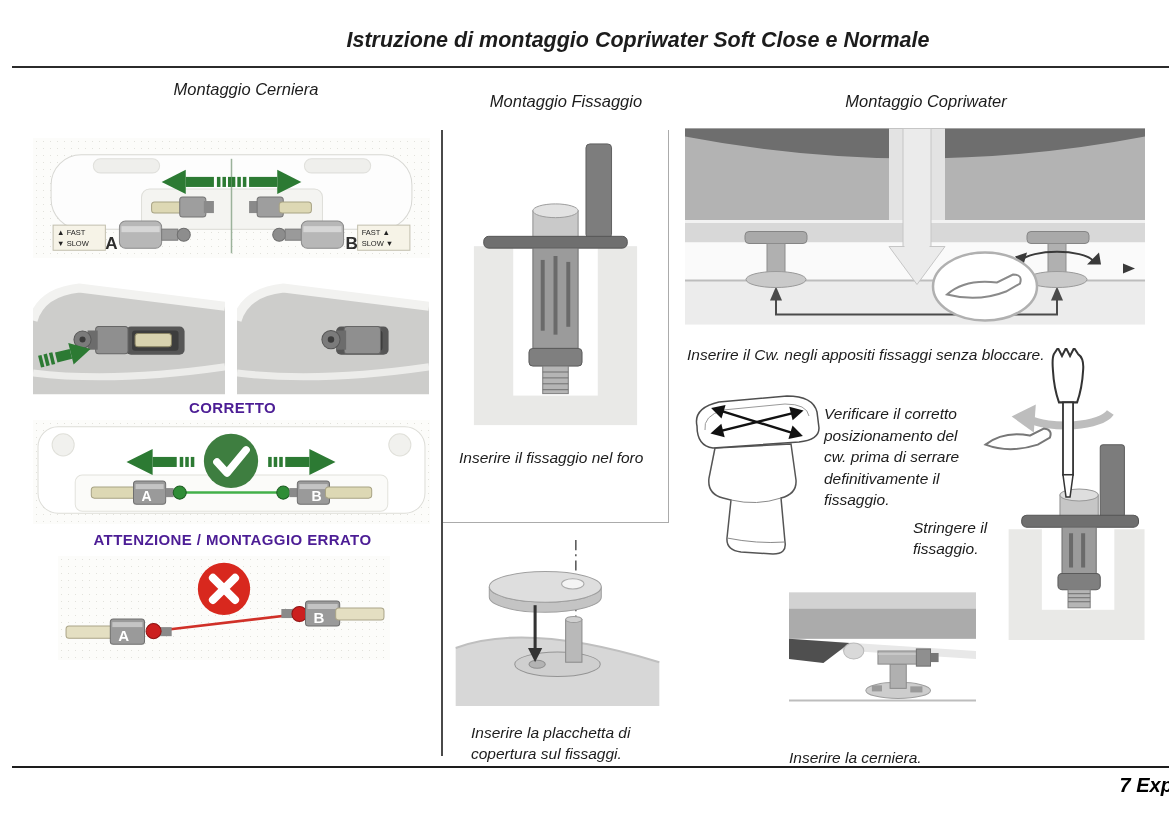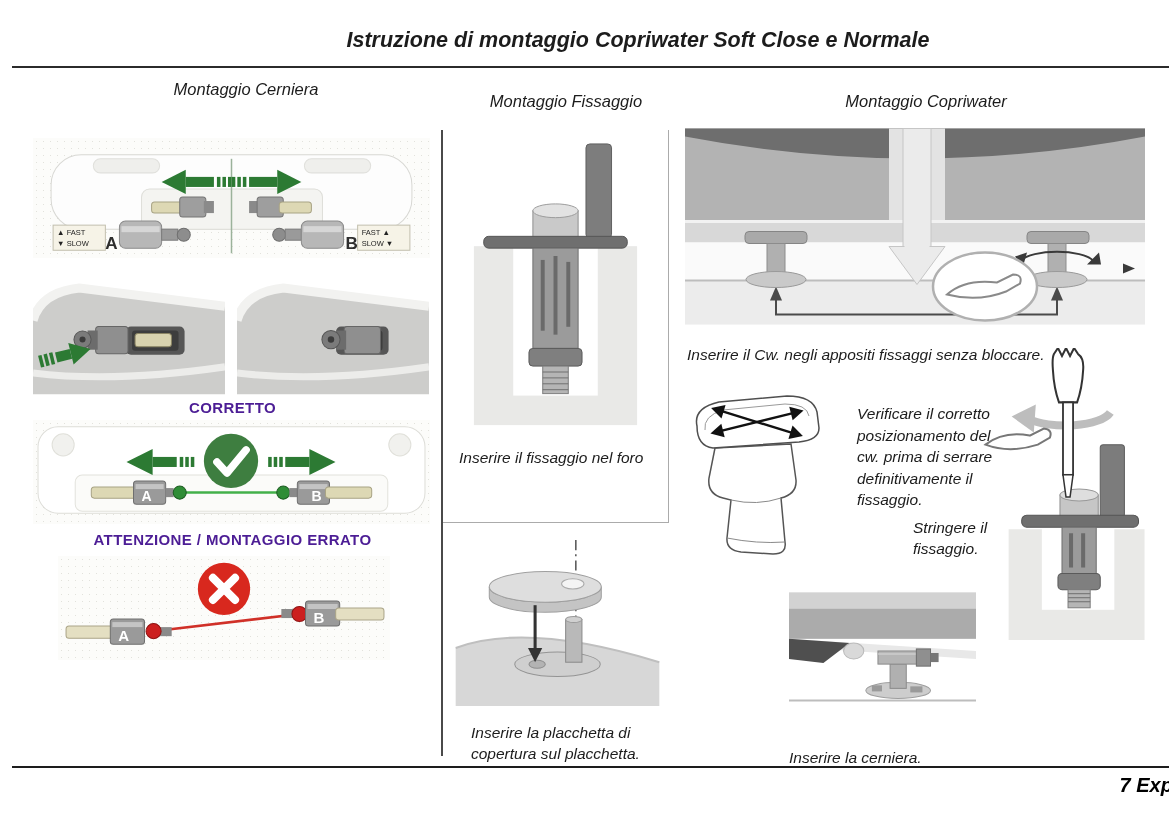--- a/index.html
+++ b/index.html
@@ -241,21 +241,21 @@
       </g>
       <g>
         <line x1="78" y1="66" x2="78" y2="110" stroke="#333333" stroke-width="3"></line>
         <polygon points="71,108 85,108 78,122" fill="#333333"></polygon>
       </g>
     </svg>
   </div>
 
   <div class="abs caption" style="left:471px;top:711px;width:200px;">
     <div>Inserire la placchetta di</div>
-    <div>copertura sul placchetta.</div>
+    <div>copertura sul fissaggi.</div>
   </div>
 
   <div class="abs" style="left:685px;top:128px;width:460px;height:197px;">
     <svg viewBox="0 0 460 196">
       <rect x="0" y="0" width="460" height="92" fill="#b3b3b3"></rect>
       <path d="M0,0 L460,0 L460,8 Q230,52 0,8 Z" fill="#6e6e6e"></path>
       <rect x="204" y="0" width="56" height="92" fill="#e3e3e3"></rect>
       <rect x="0" y="92" width="460" height="22" fill="#d8d8d8"></rect>
       <line x1="0" y1="93" x2="460" y2="93" stroke="#f2f2f2" stroke-width="3"></line>
       <rect x="0" y="114" width="460" height="82" fill="#fafafa"></rect>
@@ -310,21 +310,21 @@
         </g>
         <g transform="rotate(17 78 36)">
           <line x1="42" y1="36" x2="114" y2="36" stroke-width="2.4"></line>
           <polygon points="30,36 43,29 43,43" stroke="none"></polygon>
           <polygon points="126,36 113,29 113,43" stroke="none"></polygon>
         </g>
       </g>
     </svg>
   </div>
 
-  <div class="abs caption lh21" style="left:857px;top:391px;width:160px;">
+  <div class="abs caption lh21" style="left:824px;top:391px;width:160px;">
     <div>Verificare il corretto</div>
     <div>posizionamento del</div>
     <div>cw. prima di serrare</div>
     <div>definitivamente il</div>
     <div>fissaggio.</div>
   </div>
 
   <div class="abs" style="left:983px;top:348px;width:162px;height:292px;">
     <svg viewBox="0 0 160 290">
       <rect x="25" y="180" width="135" height="110" fill="#e9e9e7"></rect>

